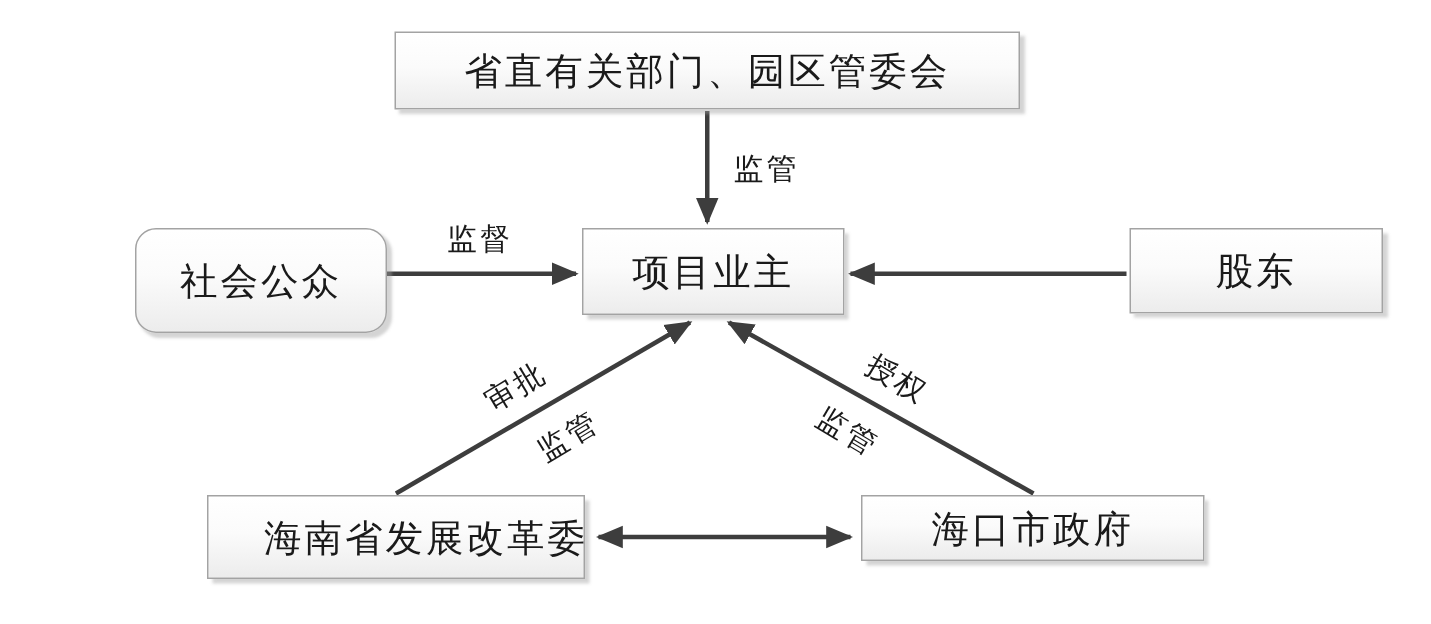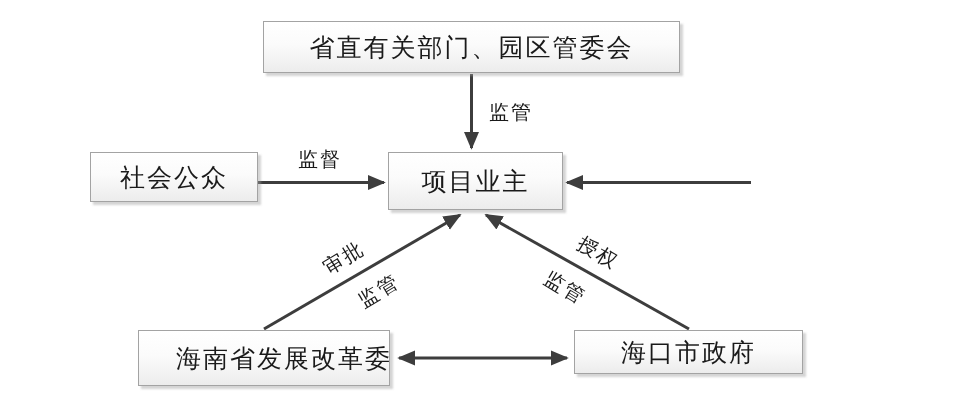--- a/index.html
+++ b/index.html
@@ -72,28 +72,31 @@
 
     <line x1="689" y1="329" x2="486" y2="215" stroke="#3d3d3d" stroke-width="3" marker-end="url(#ah)"></line>
 
     <line x1="399" y1="358" x2="567" y2="358" stroke="#3d3d3d" stroke-width="3" marker-start="url(#ah)" marker-end="url(#ah)"></line>
   </svg>
 
   <div class="node" style="left:263px; top:21px; width:417px; height:52px;">
     <span>省直有关部门、园区管委会</span>
   </div>
 
-  <div class="node" style="left:90px; top:152px; width:168px; height:50px;">
+  <div class="node" style="left:90px; top:152px; width:168px; height:70px;border-radius:14px;">
     <span>社会公众</span>
   </div>
 
   <div class="node" style="left:388px; top:152px; width:175px; height:58px;">
     <span>项目业主</span>
   </div>
 
+  <div class="node" style="left:753px; top:152px; width:169px; height:57px;">
+    <span>股东</span>
+  </div>
 
   <div class="node" style="left:138px; top:330px; width:252px; height:56px;padding-left:40px;">
     <span>海南省发展改革委</span>
   </div>
 
   <div class="node" style="left:574px; top:330px; width:229px; height:44px;">
     <span>海口市政府</span>
   </div>
 
   <div class="edge-label" style="left:489px; top:99px;">监管</div>

